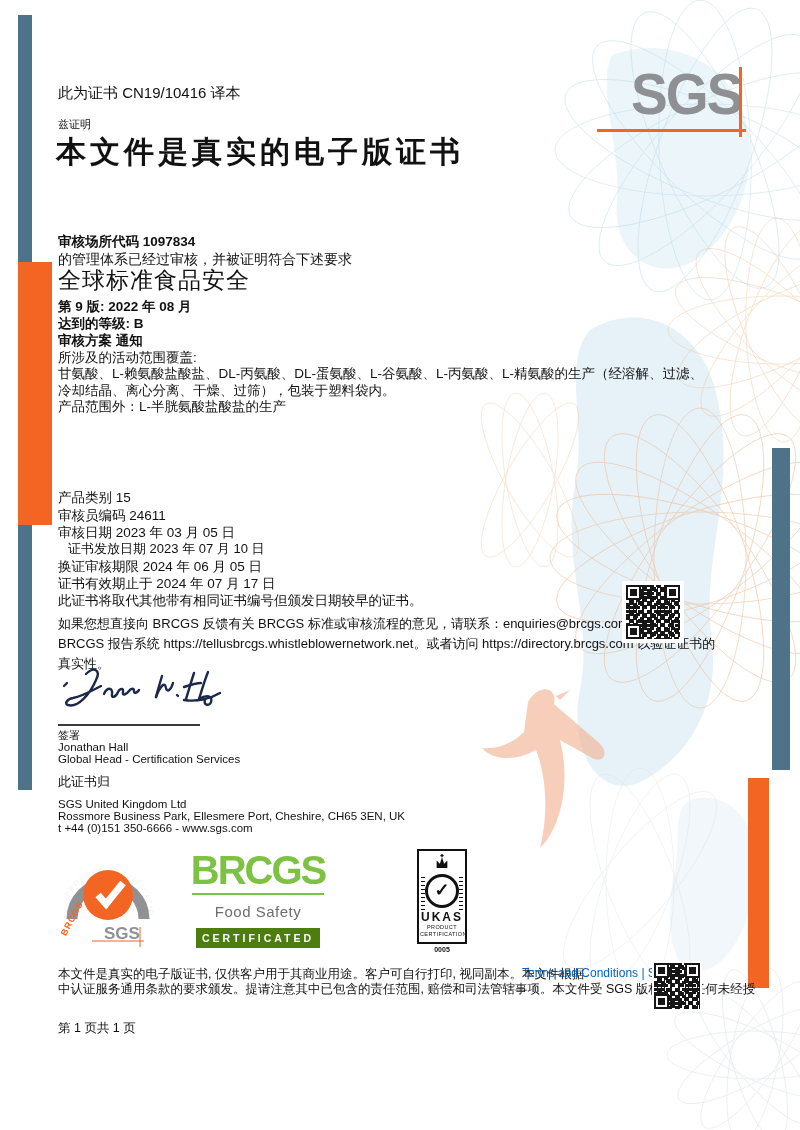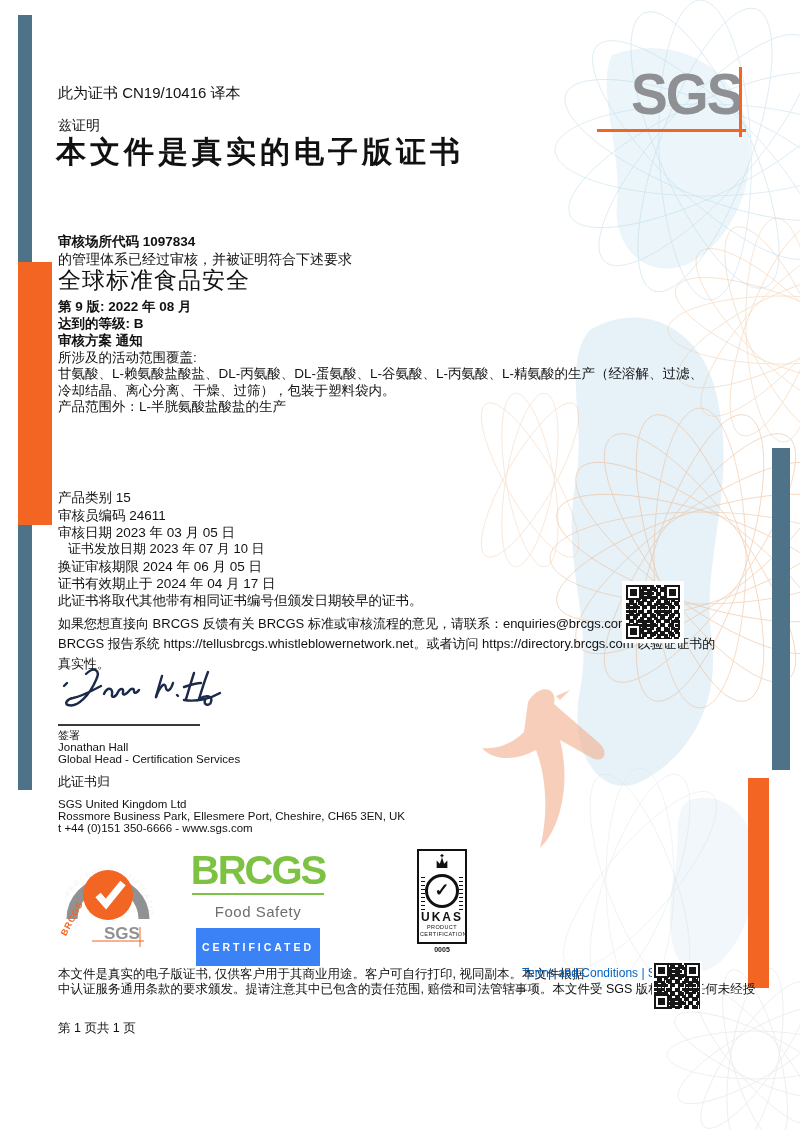--- a/index.html
+++ b/index.html
@@ -24,22 +24,22 @@
   .qr .eye.tl{left:0;top:0}.qr .eye.tr{right:0;top:0}.qr .eye.bl{left:0;bottom:0}
   
   .sig{position:absolute;left:56px;top:664px;z-index:3;}
   .sig-rule{position:absolute;left:58px;top:724px;width:142px;height:2px;background:#3a3a3a;z-index:3;}
   
   .pcert{position:absolute;left:52px;top:845px;width:110px;height:104px;z-index:3;}
   .brcgs{position:absolute;left:190px;top:850px;width:136px;z-index:3;text-align:center;}
   .brcgs .name{font-size:40px;font-weight:bold;color:#7DC242;letter-spacing:-2px;line-height:1;}
   .brcgs .rule{height:2px;background:#7DC242;margin:3px 2px 0 2px;}
   .brcgs .sub{font-size:15px;color:#6D6E71;margin-top:8px;letter-spacing:.5px;}
-  .brcgs .banner{margin:8px 6px 0 6px;background:#3b82f6;color:#fff;font-size:10.5px;
-                 font-weight:bold;letter-spacing:3px;padding:13px 0;}
+  .brcgs .banner{margin:8px 6px 0 6px;background:#4d7c0f;color:#fff;font-size:10.5px;
+                 font-weight:bold;letter-spacing:3px;padding:4px 0;}
   .ukas{position:absolute;left:417px;top:849px;width:50px;z-index:3;text-align:center;}
   .ukas .box{border:2px solid #111;padding:3px 1px 4px 1px;position:relative;background:#fff;}
   .ukas .ruler{position:absolute;top:26px;bottom:30px;width:4px;
      background:repeating-linear-gradient(180deg,#111 0 1px,transparent 1px 4px);}
   .ukas .ruler.l{left:2px}.ukas .ruler.r{right:2px}
   .ukas .circ{width:28px;height:28px;border:3px solid #111;border-radius:50%;
      margin:1px auto 2px auto;font-size:18px;font-weight:bold;line-height:27px;}
   .ukas .nm{font-weight:bold;font-size:12px;letter-spacing:2px;}
   .ukas .tp{font-size:5.5px;letter-spacing:.4px;line-height:1.3;}
   .ukas .num{font-size:7px;font-weight:bold;margin-top:2px;}
@@ -129,41 +129,41 @@
   <div class="bar" style="left:18px;top:15px;width:14px;height:775px;background:#4E7287;"></div>
   <div class="bar" style="left:18px;top:262px;width:34px;height:263px;background:#F26522;z-index:2;"></div>
   <div class="bar" style="left:772px;top:448px;width:18px;height:322px;background:#4E7287;"></div>
   <div class="bar" style="left:748px;top:778px;width:21px;height:210px;background:#F26522;"></div>
 
   <div class="sgs-word">SGS</div>
   <div class="oline" style="left:597px;top:129px;width:149px;height:3px;"></div>
   <div class="oline" style="left:739px;top:67px;width:3px;height:70px;"></div>
 
   <div class="t" style="left:58px;top:83px;font-size:15px;">此为证书 CN19/10416 译本</div>
-  <div class="t" style="left:58px;top:117px;font-size:14px;font-family:Liberation Serif, serif;">兹证明</div>
+  <div class="t" style="left:58px;top:117px;font-size:11px;font-family:Liberation Serif, serif;">兹证明</div>
   <div class="t b" style="left:56px;top:132px;font-size:30px;letter-spacing:4px;font-family:'Liberation Serif',serif;">本文件是真实的电子版证书</div>
 
   <div class="t b" style="left:58px;top:233px;font-size:13.5px;">审核场所代码 1097834</div>
   <div class="t" style="left:58px;top:250px;font-size:14px;">的管理体系已经过审核，并被证明符合下述要求</div>
   <div class="t" style="left:58px;top:266px;font-size:23px;letter-spacing:1px;">全球标准食品安全</div>
   <div class="t b" style="left:58px;top:298px;font-size:13.5px;">第 9 版: 2022 年 08 月</div>
   <div class="t b" style="left:58px;top:315px;font-size:13.5px;">达到的等级: B</div>
   <div class="t b" style="left:58px;top:332px;font-size:13.5px;">审核方案 通知</div>
 
   <div class="t" style="left:58px;top:349px;font-size:13.5px;">所涉及的活动范围覆盖:</div>
   <div class="t" style="left:58px;top:365px;font-size:13.5px;">甘氨酸、L-赖氨酸盐酸盐、DL-丙氨酸、DL-蛋氨酸、L-谷氨酸、L-丙氨酸、L-精氨酸的生产（经溶解、过滤、</div>
   <div class="t" style="left:58px;top:398px;font-size:13.5px;">产品范围外：L-半胱氨酸盐酸盐的生产</div>
   <div class="t" style="left:58px;top:382px;font-size:13.5px;">冷却结晶、离心分离、干燥、过筛），包装于塑料袋内。</div>
 
   <div class="t" style="left:58px;top:489px;font-size:13.5px;">产品类别 15</div>
   <div class="t" style="left:58px;top:507px;font-size:13.5px;">审核员编码 24611</div>
   <div class="t" style="left:58px;top:524px;font-size:13.5px;">审核日期 2023 年 03 月 05 日</div>
   <div class="t" style="left:68px;top:541px;font-size:13px;">证书发放日期 2023 年 07 月 10 日</div>
   <div class="t" style="left:58px;top:558px;font-size:13.5px;">换证审核期限 2024 年 06 月 05 日</div>
-  <div class="t" style="left:58px;top:575px;font-size:13.5px;">证书有效期止于 2024 年 04 月 17 日</div>
+  <div class="t" style="left:58px;top:575px;font-size:13.5px;">证书有效期止于 2024 年 07 月 17 日</div>
   <div class="t" style="left:58px;top:592px;font-size:13.5px;">此证书将取代其他带有相同证书编号但颁发日期较早的证书。</div>
 
   <div class="t" style="left:58px;top:616px;font-size:13px;">如果您想直接向 BRCGS 反馈有关 BRCGS 标准或审核流程的意见，请联系：enquiries@brcgs.com 或使用</div>
   <div class="t" style="left:58px;top:636px;font-size:13px;">BRCGS 报告系统 https://tellusbrcgs.whistleblowernetwork.net。或者访问 https://directory.brcgs.com 以验证证书的</div>
   <div class="t" style="left:58px;top:656px;font-size:13px;">真实性。</div>
 
   <div class="qr" style="left:622px;top:581px;width:54px;height:54px;">
     <div class="body">
         <div class="eye tl"></div>
         <div class="eye tr"></div>

